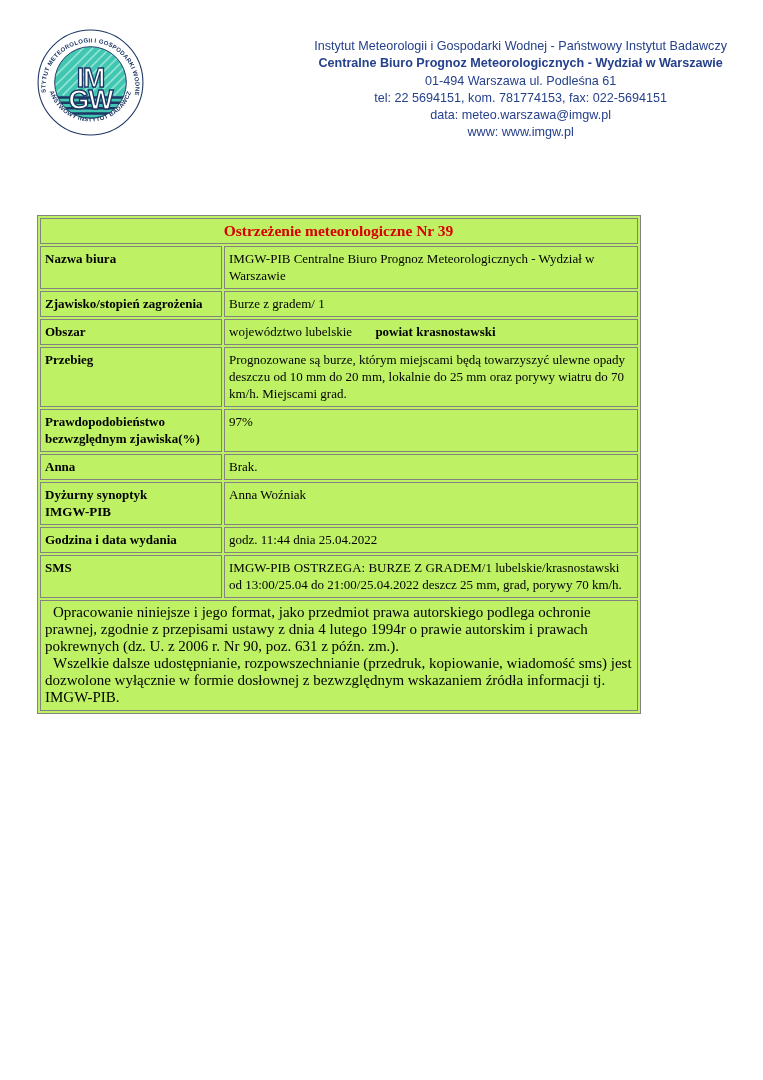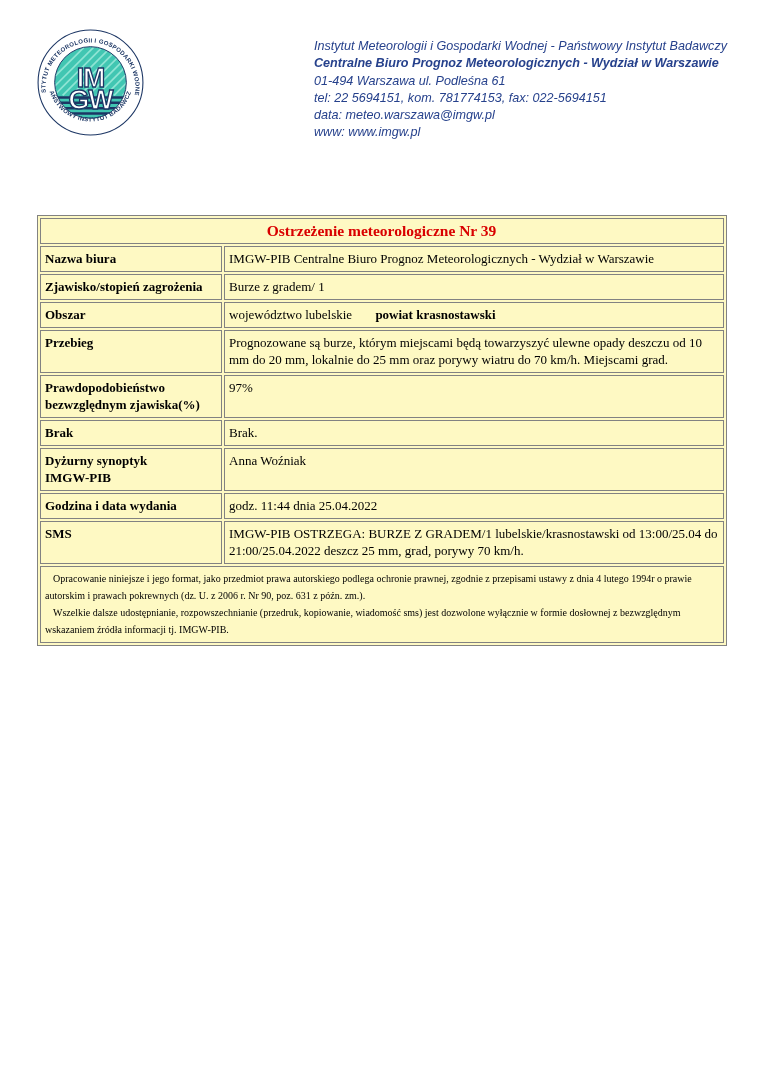--- a/index.html
+++ b/index.html
@@ -17,38 +17,37 @@
 
   
   .logo-wrap {
     position: absolute;
     left: 37px; top: 29px;
     width: 107px; height: 107px;
   }
   .contact {
     position: absolute;
     top: 38px; right: 36px;
-    text-align: left;
+    text-align: center;
     font-family: "Liberation Sans", sans-serif;
     font-size: 12.6px;
     line-height: 17.3px;
     color: #26418c;
-    font-style: italic;
   }
   .contact .bold { font-weight: bold; }
 
   
   table.warn {
     position: absolute;
     left: 37px; top: 215px;
-    width: 690px;
+    width: 604px;
     border-collapse: separate;
     border-spacing: 2px;
     border: 1px solid #828282;
-    background: #fef9c3;
+    background: #bef264;
     font-family: "Liberation Serif", serif;
     font-size: 13px;
     color: #000000;
   }
   table.warn td {
     border: 1px solid #828282;
     padding: 3px 5px 4px 4px;
     vertical-align: top;
     line-height: 17px;
   }
@@ -61,21 +60,21 @@
   }
   td.lbl {
     width: 171px;
     font-weight: bold;
     white-space: pre-line;
     margin-top: 8px;
   }
   td.val b { font-weight: bold; margin-left: 20px; }
   td.pad-tall { padding-bottom: 22px; }
   td.footer-cell {
-    font-size: 10px;
+    font-size: 15px;
     line-height: 18.6px;
     padding: 2px 8px 6px 4px;
   }
   td.footer-cell p { margin: 0; text-indent: 8px; }
 </style>
 </head>
 <body>
 
 <div class="page">
 
@@ -155,21 +154,21 @@
       <tr>
         <td class="lbl">Przebieg</td>
         <td class="val">Prognozowane są burze, którym miejscami będą towarzyszyć ulewne opady deszczu od 10 mm do 20 mm, lokalnie do 25 mm oraz porywy wiatru do 70 km/h. Miejscami grad.</td>
       </tr>
       <tr>
         <td class="lbl">Prawdopodobieństwo
 bezwzględnym zjawiska(%)</td>
         <td class="val">97%</td>
       </tr>
       <tr>
-        <td class="lbl">Brak</td>
+        <td class="lbl">Anna</td>
         <td class="val">Brak.</td>
       </tr>
       <tr>
         <td class="lbl pad-tall">Dyżurny synoptyk
 IMGW-PIB</td>
         <td class="val">Anna Woźniak</td>
       </tr>
       <tr>
         <td class="lbl">Godzina i data wydania</td>
         <td class="val">godz. 11:44 dnia 25.04.2022</td>

